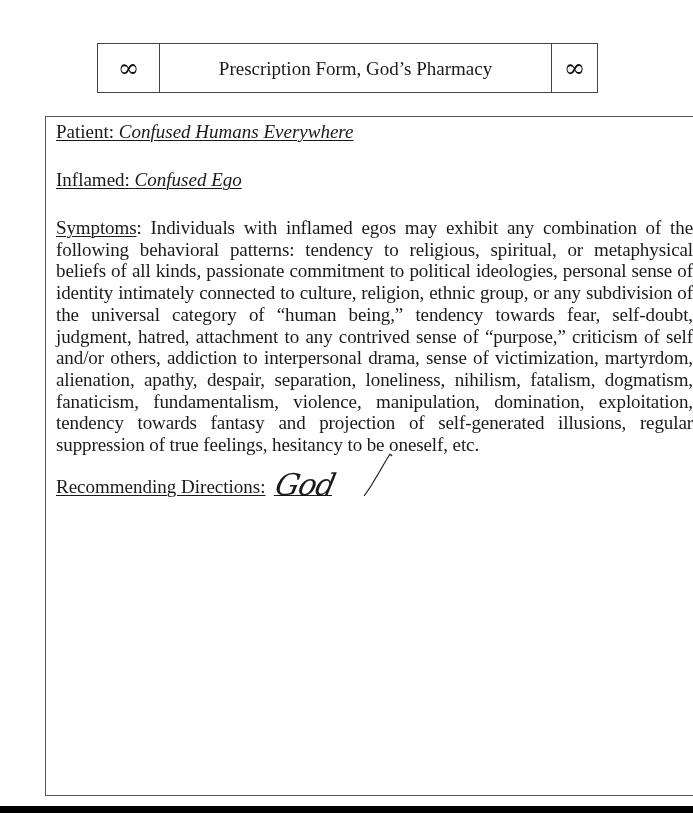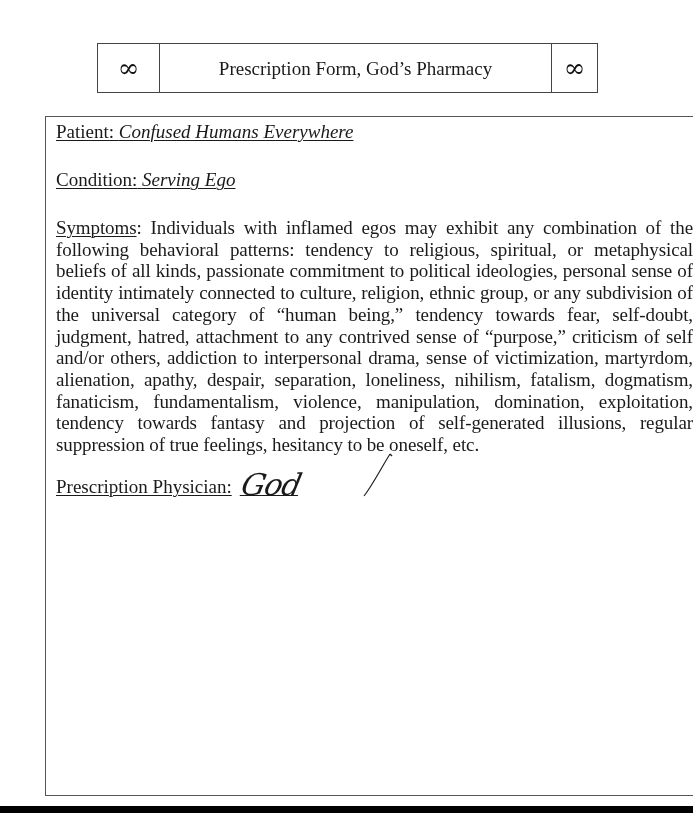--- a/index.html
+++ b/index.html
@@ -134,28 +134,28 @@
     <div>Prescription Form, God’s Pharmacy</div>
   </div>
   <div class="header-cell sym right">∞</div>
 </div>
 
 <div class="main-box">
   <div class="field">
     <span class="lbl">Patient:</span><span class="lbl"> </span><span class="val">Confused Humans Everywhere</span>
   </div>
   <div class="field">
-    <span class="lbl">Condition:</span><span class="lbl"> </span><span class="val">Serving Ego</span>
+    <span class="lbl">Inflamed:</span><span class="lbl"> </span><span class="val">Confused Ego</span>
   </div>
 
   <p class="para"><span class="lbl">Symptoms</span><span>: Individuals with inflamed egos may exhibit any combination of the following behavioral patterns: tendency to religious, spiritual, or metaphysical beliefs of all kinds, passionate commitment to political ideologies, personal sense of identity intimately connected to culture, religion, ethnic group, or any subdivision of the universal category of “human being,” tendency towards fear, self-doubt, judgment, hatred, attachment to any contrived sense of “purpose,” criticism of self and/or others, addiction to interpersonal drama, sense of victimization, martyrdom, alienation, apathy, despair, separation, loneliness, nihilism, fatalism, dogmatism, fanaticism, fundamentalism, violence, manipulation, domination, exploitation, tendency towards fantasy and projection of self-generated illusions, regular suppression of true feelings, hesitancy to be oneself, etc.</span></p>
 
 
   <div class="physician">
-    <span class="lbl">Prescription Physician:</span>
+    <span class="lbl">Recommending Directions:</span>
     <span class="signature">God</span>
     <svg class="sig-flourish" viewBox="0 0 40 48">
       <path d="M10 44 C 18 34, 26 18, 36 2" stroke="#222" stroke-width="1.2" fill="none"></path>
       <path d="M36 2 L 38 4" stroke="#222" stroke-width="1.4" fill="none"></path>
     </svg>
   </div>
 </div>
 
 <div class="bottom-bar"></div>
 

